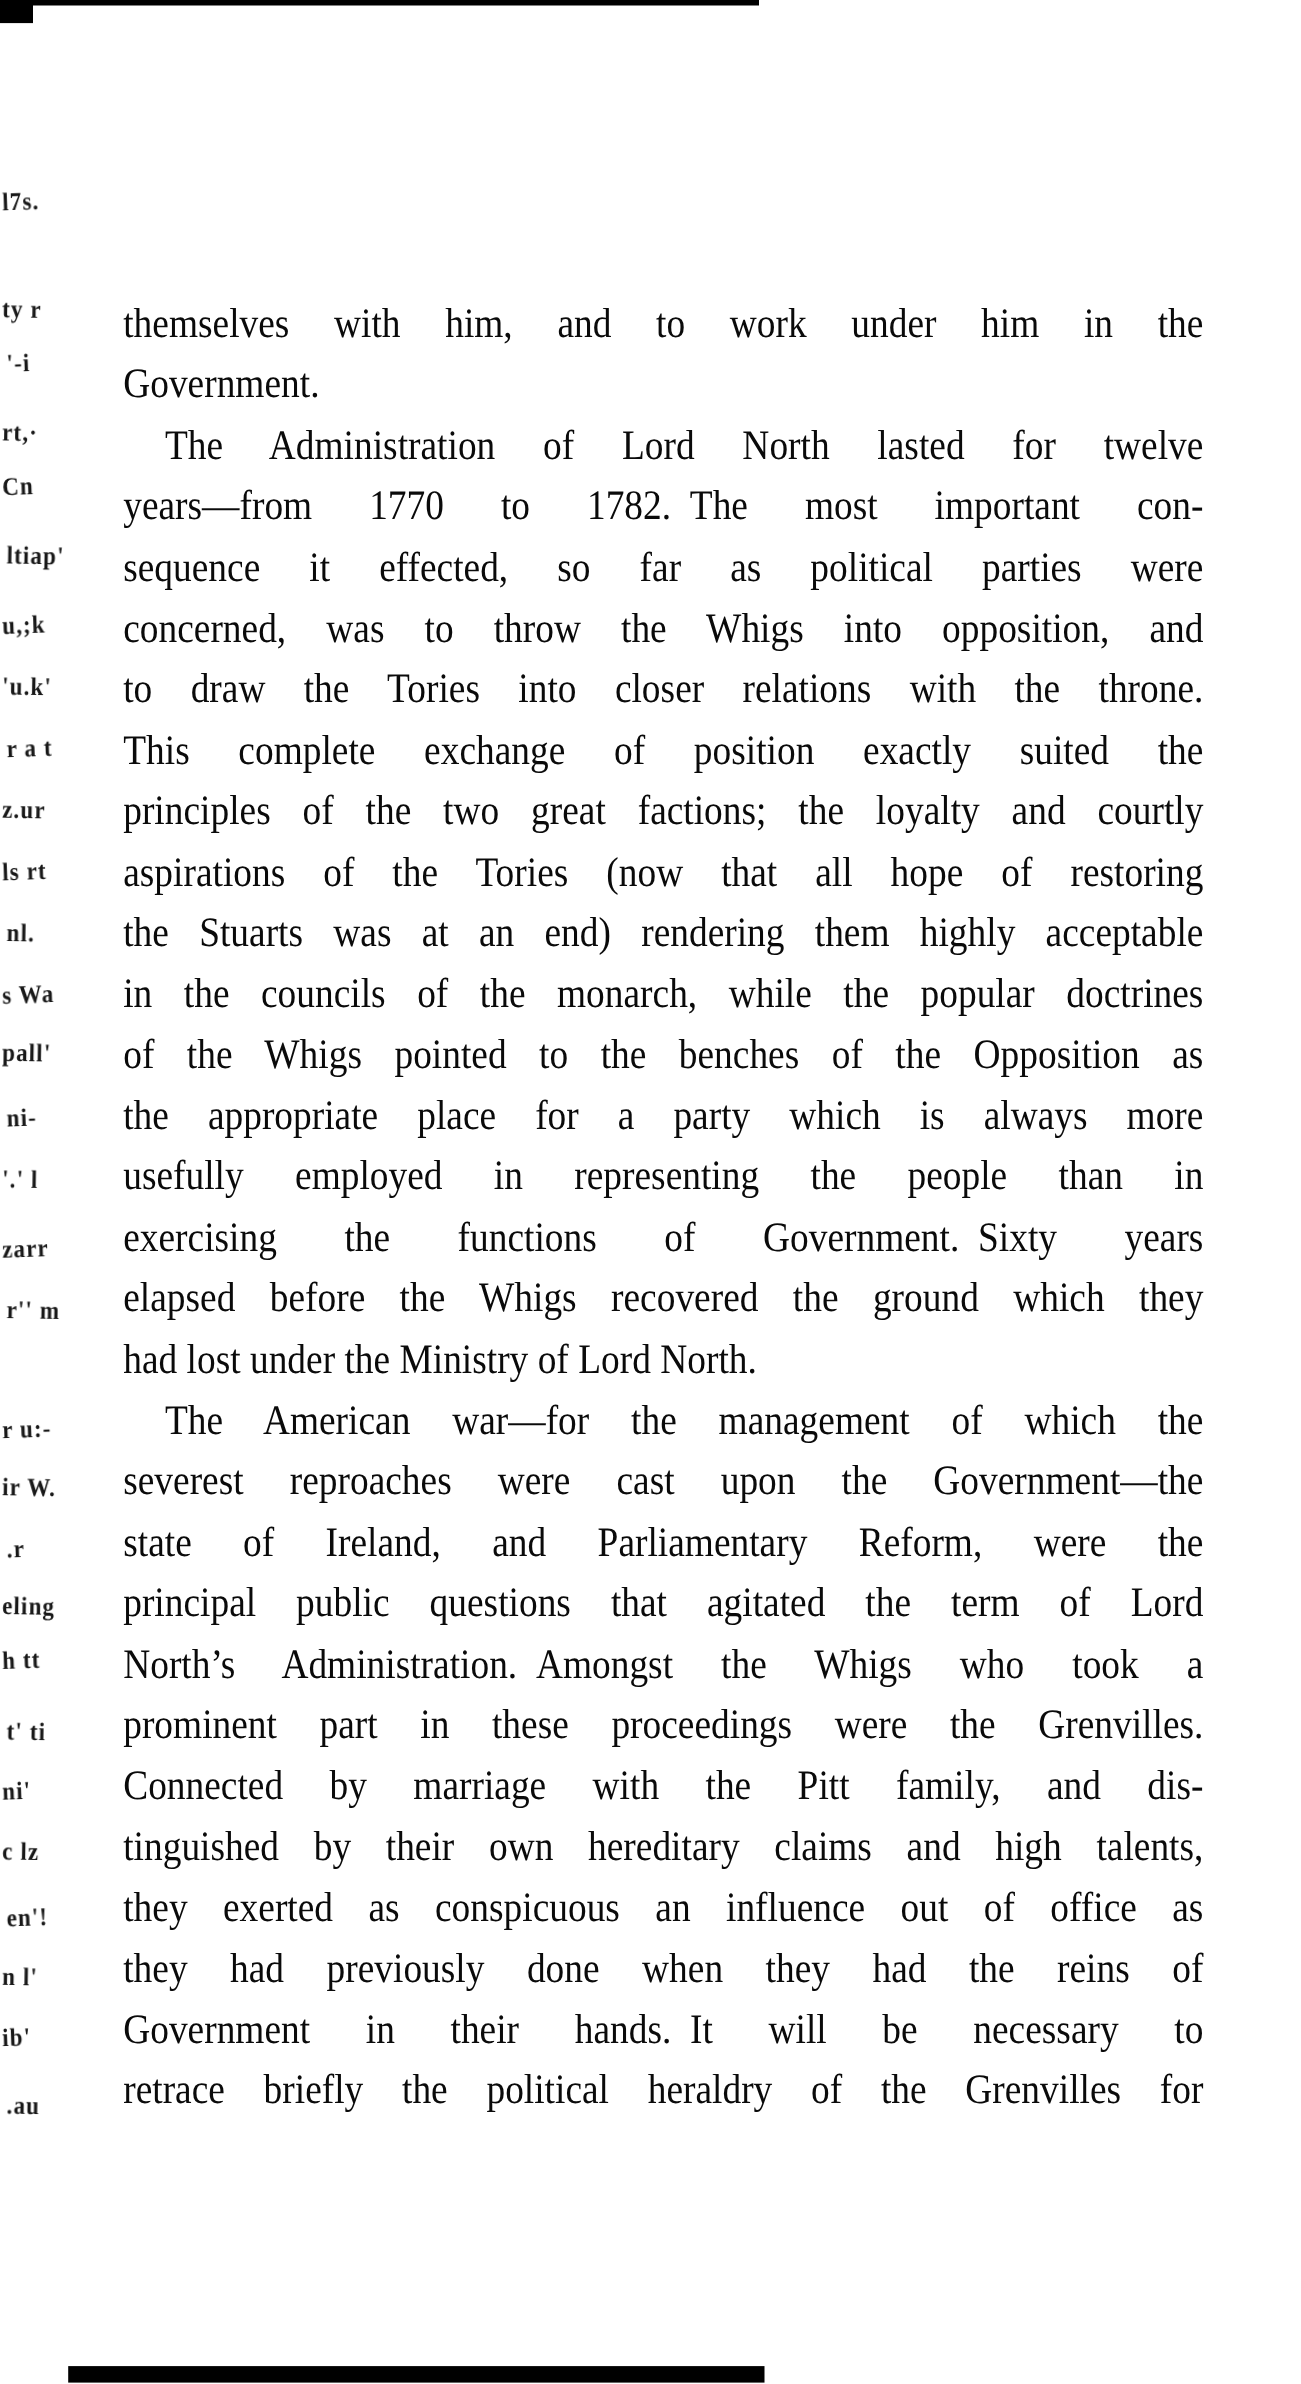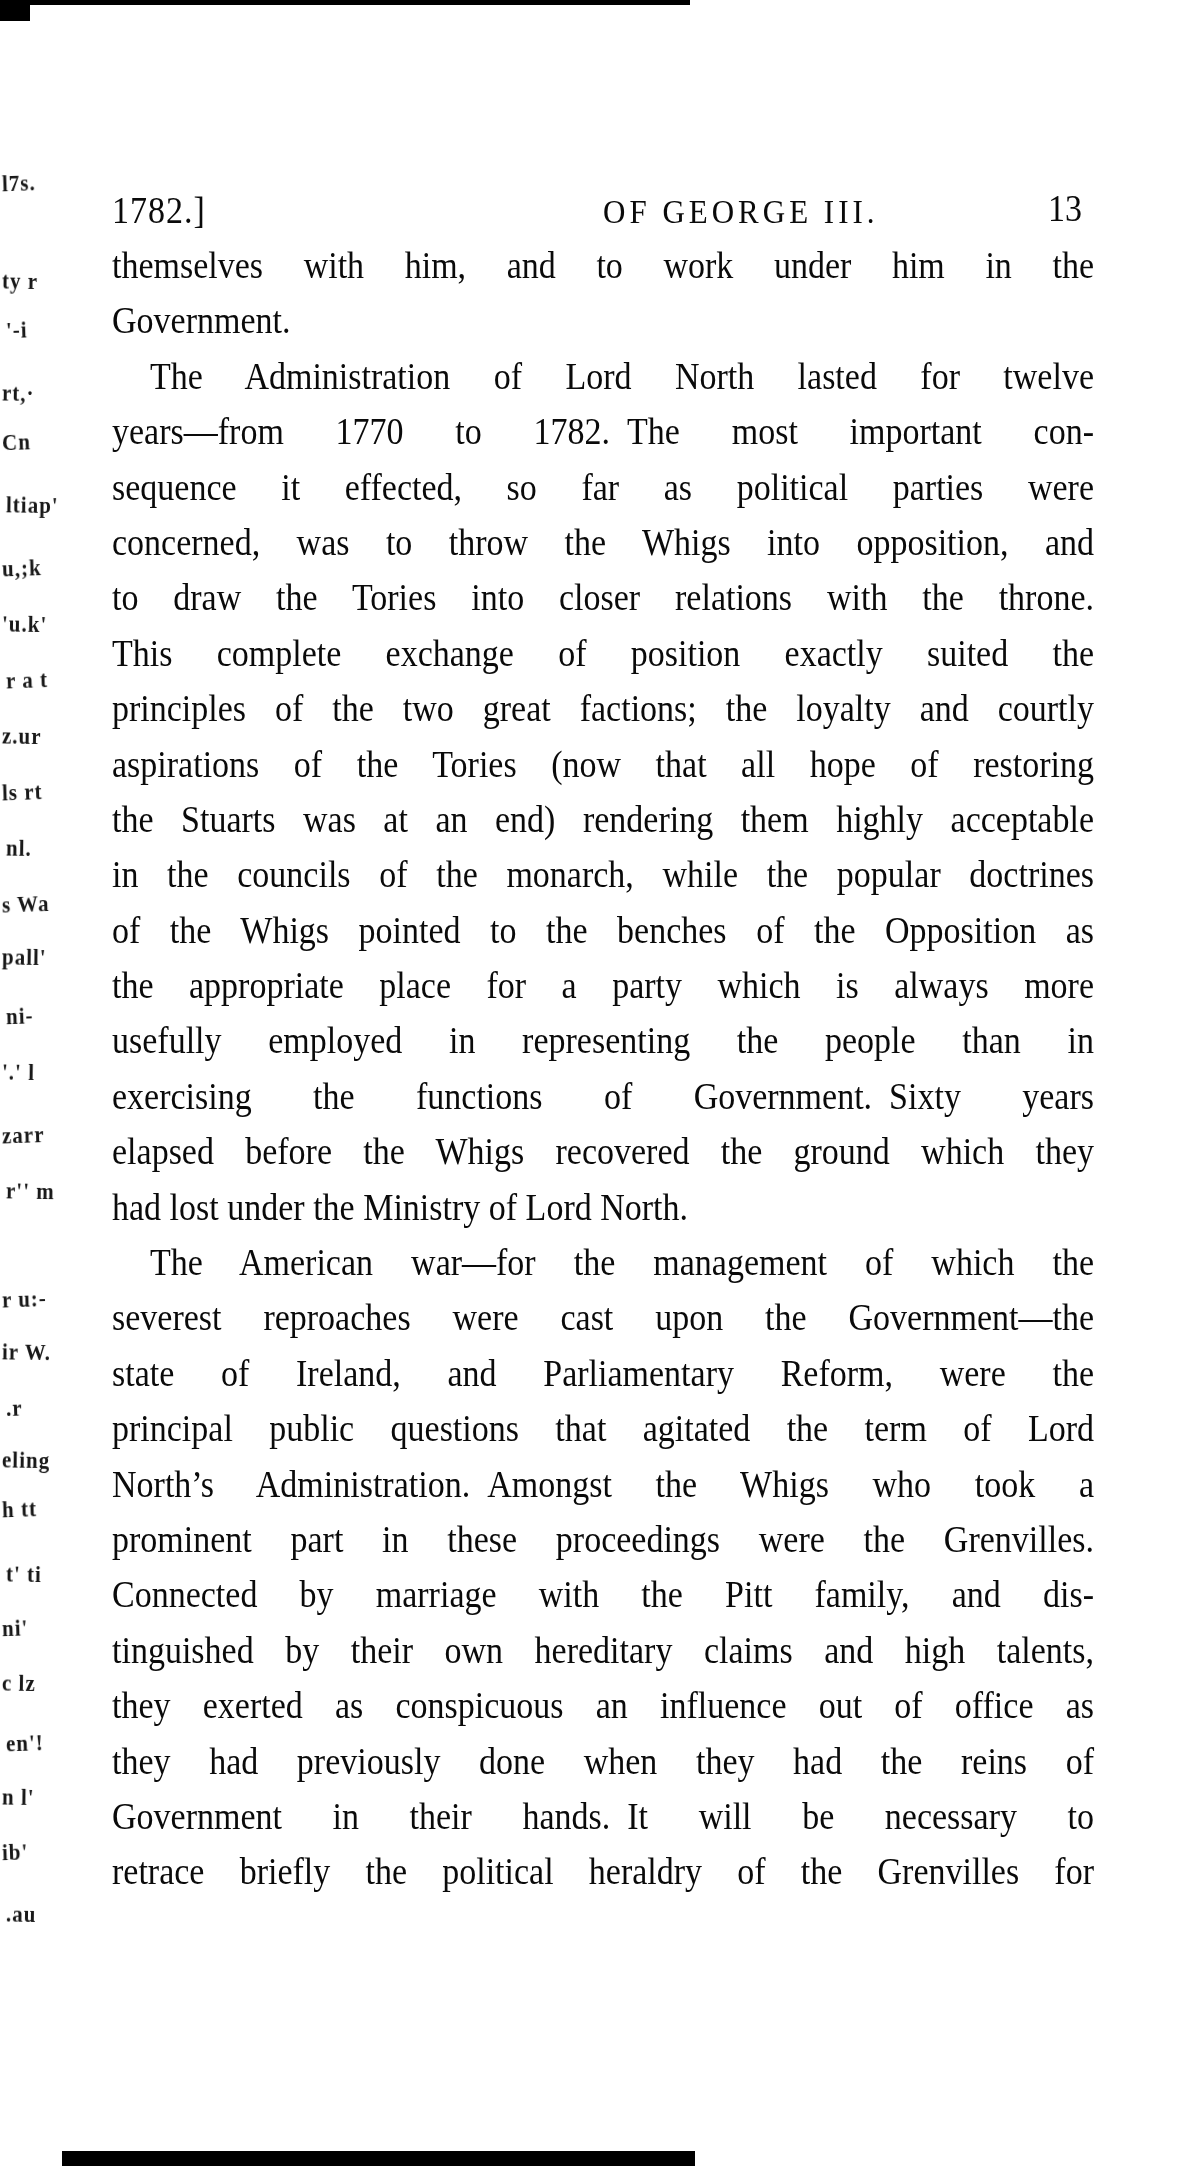--- a/index.html
+++ b/index.html
@@ -48,21 +48,21 @@
   .header span { display: inline-block; transform: scaleY(1.12); transform-origin: 50% 60%; }
   .h-left  { position: absolute; left: 0;  top: 2px;  font-size: 34px; letter-spacing: 1px; }
   .h-center{ position: absolute; left: 50%; top: 4px; transform: translateX(-50%) scaleY(1.12);
              font-size: 31px; letter-spacing: 4px; }
   .h-right { position: absolute; right: 12px; top: 0; font-size: 34px; }
 
   
   .bodytext {
     position: absolute;
     left: 112px;
-    top: 238px;
+    top: 267px;
     width: 982px;
   }
   .line {
     font-size: 34px;
     line-height: 55.4px;
     height: 55.4px;
     white-space: nowrap;
     transform: scaleY(1.12);
     transform-origin: 0 50%;
   }
@@ -108,25 +108,20 @@
       <div class="marg-item" style="top: 1497px;">h tt</div>
       <div class="marg-item" style="top: 1562px;">t' ti</div>
       <div class="marg-item" style="top: 1616px;">ni'</div>
       <div class="marg-item" style="top: 1671px;">c lz</div>
       <div class="marg-item" style="top: 1731px;">en'!</div>
       <div class="marg-item" style="top: 1785px;">n l'</div>
       <div class="marg-item" style="top: 1840px;">ib'</div>
       <div class="marg-item" style="top: 1902px;">.au</div>
     </div>
 
-  <div class="header">
-    <span class="h-left">1782.]</span>
-    <span class="h-center">OF GEORGE III.</span>
-    <span class="h-right">13</span>
-  </div>
 
   <div class="bodytext" id="body-lines">
       <div class="line just">themselves with him, and to work under him in the</div>
       <div class="line">Government.</div>
       <div class="line just indent">The Administration of Lord North lasted for twelve</div>
       <div class="line just">years—from 1770 to 1782. The most important con-</div>
       <div class="line just">sequence it effected, so far as political parties were</div>
       <div class="line just">concerned, was to throw the Whigs into opposition, and</div>
       <div class="line just">to draw the Tories into closer relations with the throne.</div>
       <div class="line just">This complete exchange of position exactly suited the</div>

